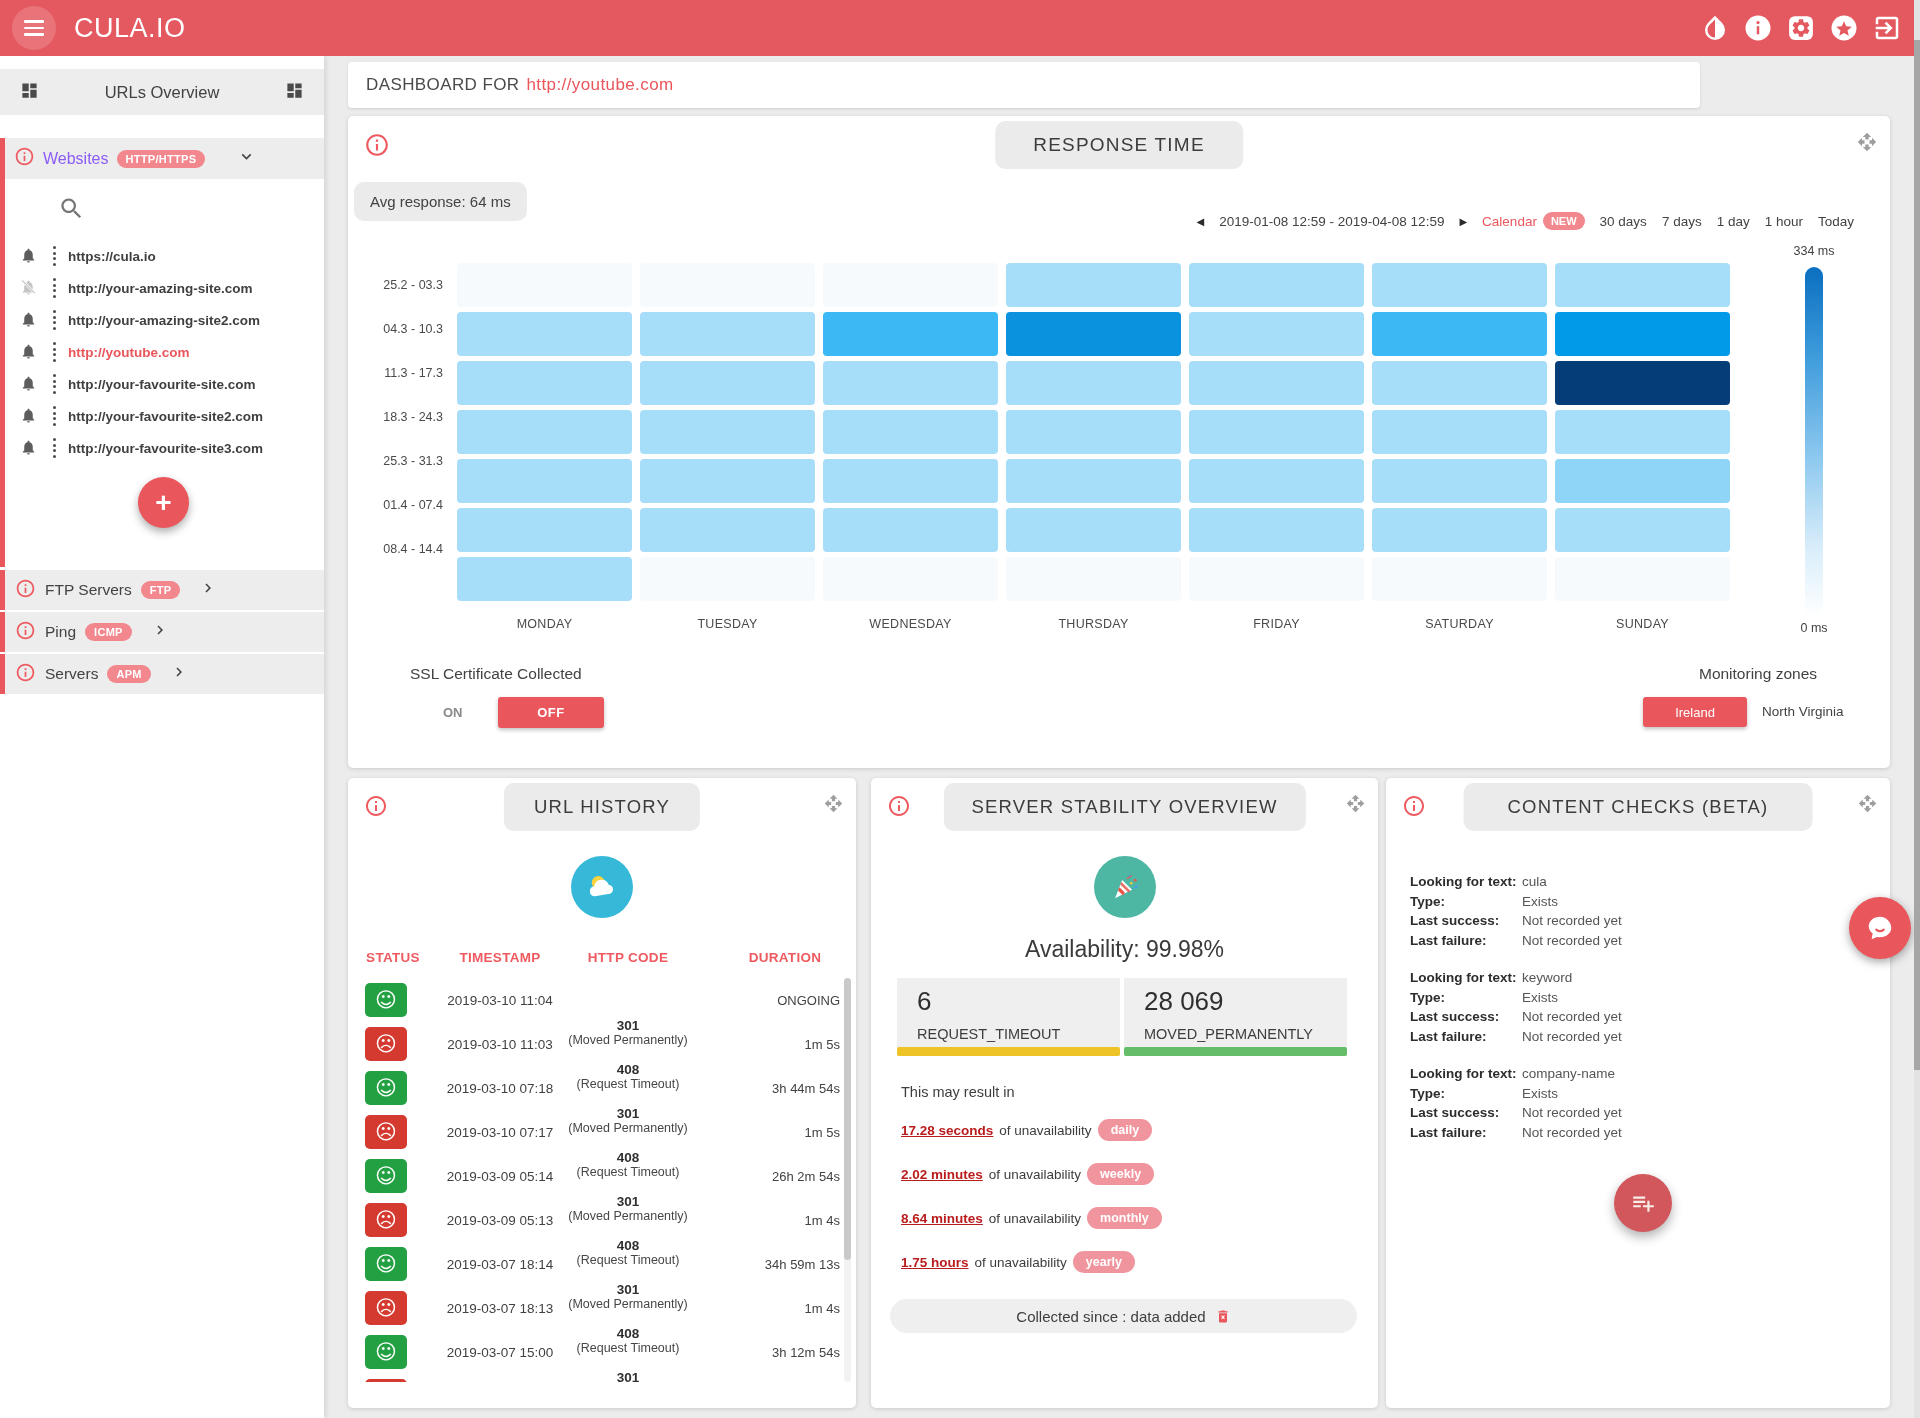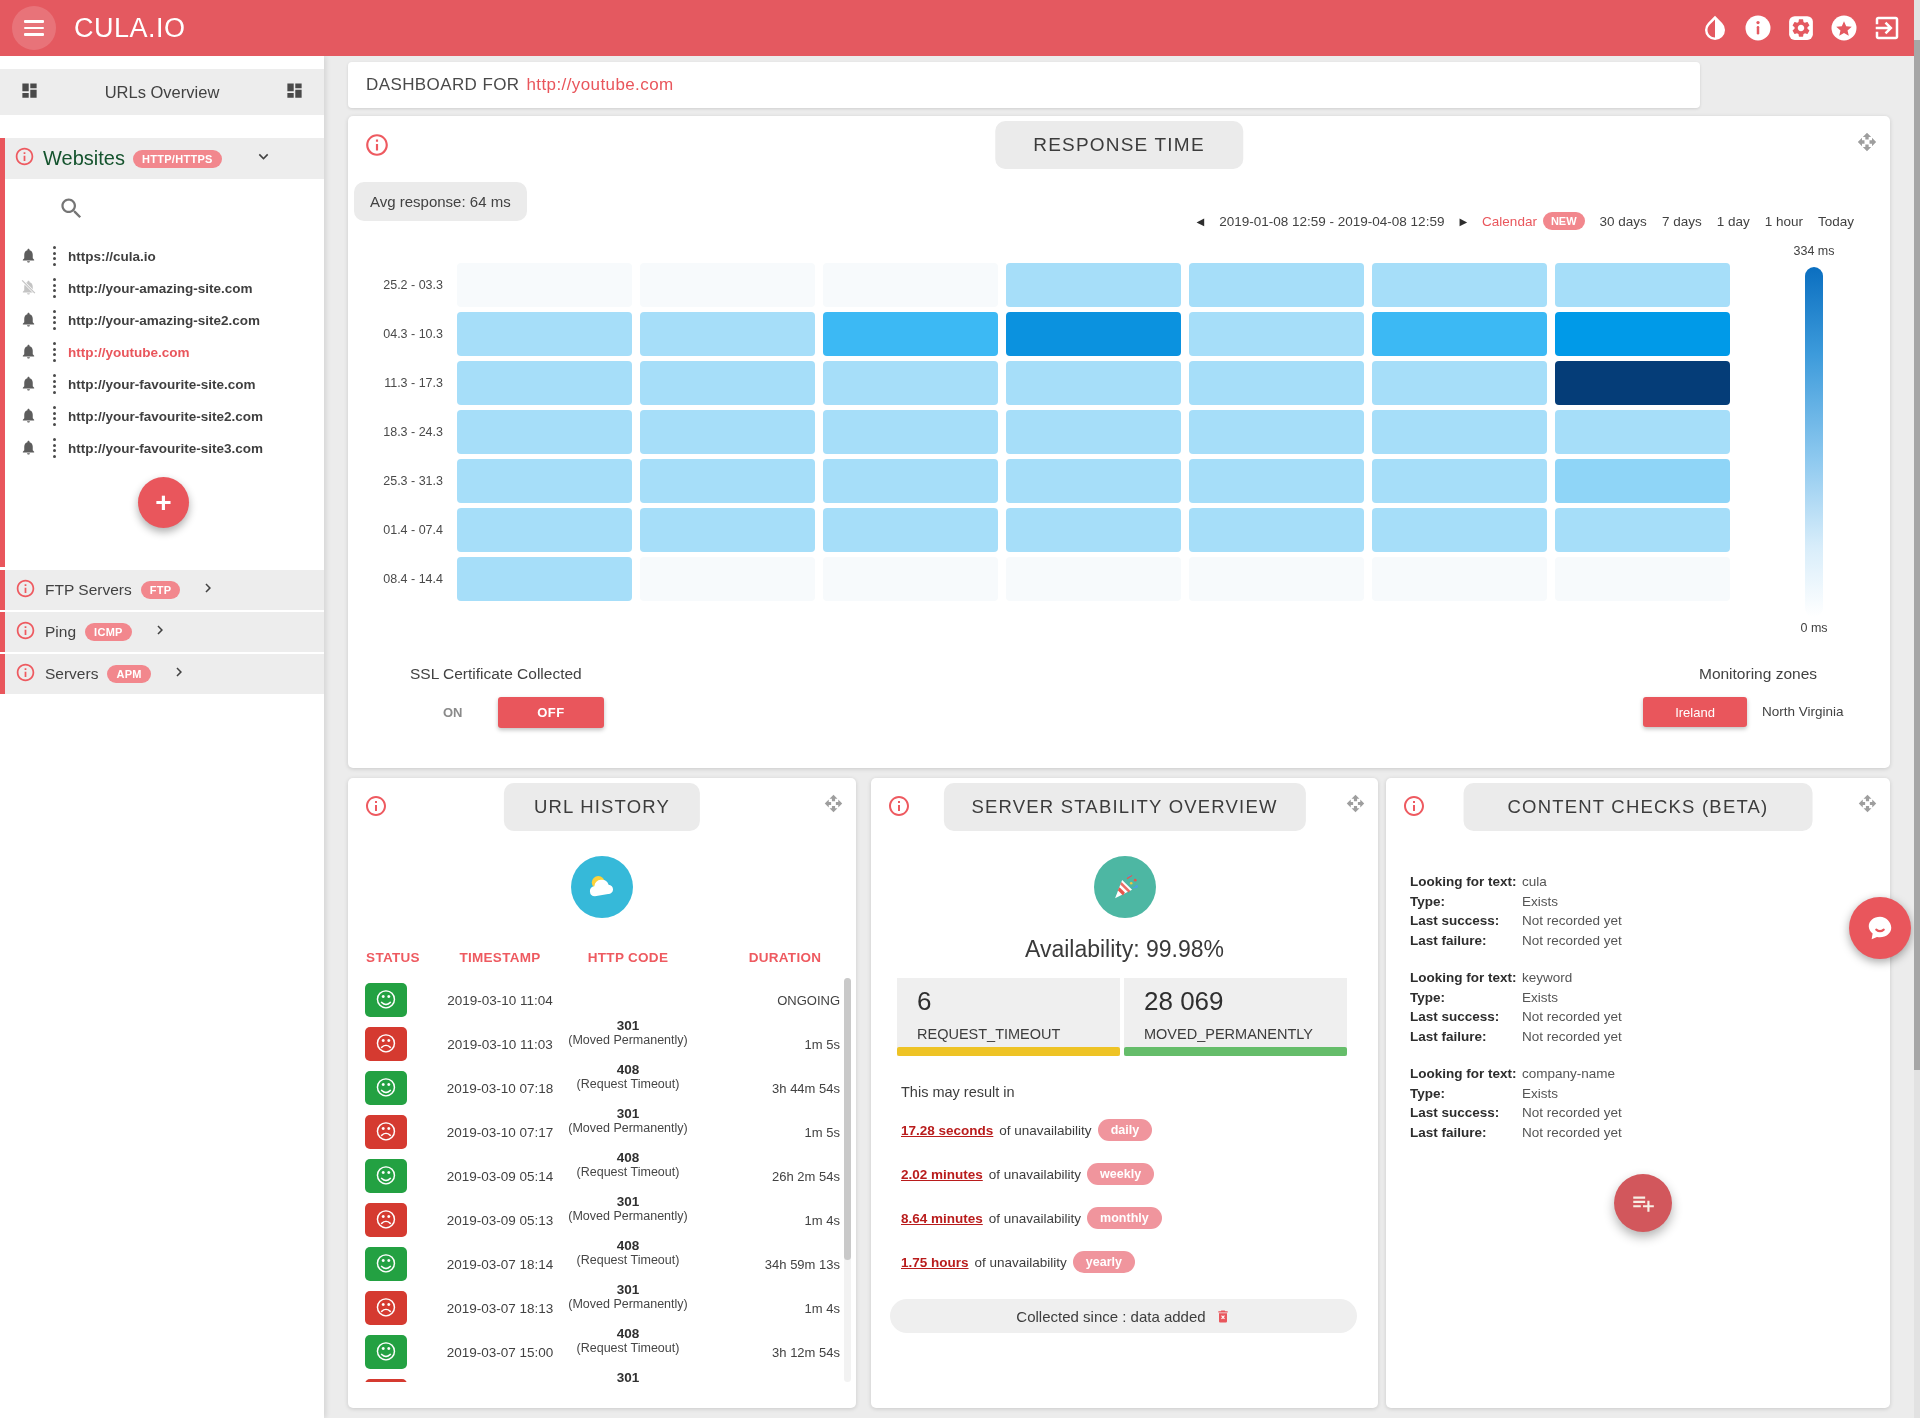--- a/index.html
+++ b/index.html
@@ -12,21 +12,21 @@
   .brand{color:#fff;font-size:27px;margin-left:18px;letter-spacing:.5px;}
   .top-icons{position:absolute;right:18px;top:0;height:56px;display:flex;align-items:center;gap:13px;}
   .top-icons svg{display:block;}
 
   
   .sidebar{position:absolute;top:56px;left:0;width:324px;height:1362px;background:#fff;box-shadow:2px 0 5px rgba(0,0,0,.10);z-index:4;}
   .s-header{position:absolute;top:13px;left:0;width:324px;height:46px;background:#ededed;display:flex;align-items:center;justify-content:space-between;padding:0 20px;box-sizing:border-box;}
   .s-header .s-title{font-size:16.5px;color:#424242;}
   .ws-stripe{position:absolute;left:0;top:82px;width:5px;height:429px;background:#e9565c;}
   .ws-row{position:absolute;top:82px;left:5px;width:319px;height:41px;background:#ededed;display:flex;align-items:center;gap:8px;padding-left:9px;box-sizing:border-box;cursor:pointer;}
-  .ws-row .ws-label{font-size:20px;color:#14532d;}
+  .ws-row .ws-label{font-size:16px;color:#8b5cf6;}
   .badge{background:#f2878d;color:#fff;font-size:11px;font-weight:bold;padding:3px 9px;border-radius:10px;letter-spacing:.3px;}
   .search-btn{position:absolute;top:139px;left:58px;cursor:pointer;}
   .url-list{position:absolute;top:184px;left:0;width:324px;}
   .url-item{height:32px;display:flex;align-items:center;padding-left:20px;cursor:pointer;}
   .url-item .bell{width:18px;height:18px;color:#5d5d5d;flex:0 0 auto;}
   .url-item .bell.muted{color:#c4c4c4;}
   .dots{display:flex;flex-direction:column;gap:2.5px;margin:0 12px 0 15px;cursor:grab;}
   .dots i{display:block;width:3px;height:3px;border-radius:50%;background:#4a4a4a;}
   .url-label{font-size:13.5px;font-weight:bold;color:#3f3f3f;white-space:nowrap;}
   .url-item.selected .url-label{color:#e9565c;}
@@ -46,21 +46,21 @@
   .dash-bar .dash-url{color:#e9565c;margin-left:7px;cursor:pointer;}
 
   
   #response-panel{left:348px;top:116px;width:1542px;height:652px;}
   .avg-pill{position:absolute;top:66px;left:6px;background:#ebebeb;border-radius:10px;padding:11px 16px;font-size:15px;color:#424242;}
   .controls{position:absolute;top:96px;right:36px;display:flex;align-items:center;gap:15px;font-size:13.5px;color:#424242;}
   .controls .arrow{font-size:10px;color:#2d2d2d;cursor:pointer;font-family:"DejaVu Sans",sans-serif;}
   .controls .cal{color:#e9565c;cursor:pointer;}
   .controls .new-badge{background:#f2878d;color:#fff;font-size:11px;font-weight:bold;padding:3px 8px;border-radius:9px;margin-left:-9px;}
   .controls .range-opt{cursor:pointer;}
-  .hm-labels{position:absolute;left:0;top:147px;width:95px;display:grid;grid-template-rows:repeat(7,44px);row-gap:5px;}
+  .hm-labels{position:absolute;left:0;top:147px;width:95px;display:grid;grid-template-rows:repeat(7,44px);}
   .hm-label{display:flex;align-items:center;justify-content:flex-end;font-size:12.5px;color:#4a4a4a;}
   .hm-grid{position:absolute;left:109px;top:147px;display:grid;grid-template-columns:repeat(7,175px);column-gap:8px;grid-auto-rows:44px;row-gap:5px;}
   .hm-cell{border-radius:4px;cursor:pointer;}
   .hm-days{position:absolute;left:109px;top:501px;display:grid;grid-template-columns:repeat(7,175px);column-gap:8px;}
   .hm-day{text-align:center;font-size:12.5px;color:#4a4a4a;letter-spacing:.3px;}
   .scale{position:absolute;left:1457px;top:151px;width:18px;height:350px;border-radius:9px;background:linear-gradient(180deg,#0b6fc0 0%,#3d9bdb 25%,#8ec9ef 55%,#d8edfa 80%,#ffffff 100%);}
   .scale-max,.scale-min{position:absolute;left:1430px;width:72px;text-align:center;font-size:12.5px;color:#424242;}
   .scale-max{top:128px;} .scale-min{top:505px;}
   .ssl-title{position:absolute;left:62px;top:549px;font-size:15.5px;color:#424242;}
   .ssl-on{position:absolute;left:95px;top:589px;font-size:13px;font-weight:bold;color:#8a8a8a;cursor:pointer;}
@@ -386,20 +386,29 @@
         <div class="hm-cell" title="01.4 - 07.4 SATURDAY ~70 ms" style="background: rgb(166, 222, 249);"></div>
         <div class="hm-cell" title="01.4 - 07.4 SUNDAY ~70 ms" style="background: rgb(166, 222, 249);"></div>
         <div class="hm-cell" title="08.4 - 14.4 MONDAY ~70 ms" style="background: rgb(166, 222, 249);"></div>
         <div class="hm-cell" title="08.4 - 14.4 TUESDAY ~5 ms" style="background: rgb(247, 250, 252);"></div>
         <div class="hm-cell" title="08.4 - 14.4 WEDNESDAY ~5 ms" style="background: rgb(247, 250, 252);"></div>
         <div class="hm-cell" title="08.4 - 14.4 THURSDAY ~5 ms" style="background: rgb(247, 250, 252);"></div>
         <div class="hm-cell" title="08.4 - 14.4 FRIDAY ~5 ms" style="background: rgb(247, 250, 252);"></div>
         <div class="hm-cell" title="08.4 - 14.4 SATURDAY ~5 ms" style="background: rgb(247, 250, 252);"></div>
         <div class="hm-cell" title="08.4 - 14.4 SUNDAY ~5 ms" style="background: rgb(247, 250, 252);"></div>
       </div>
+    <div class="hm-days" id="hm-days">
+        <div class="hm-day">MONDAY</div>
+        <div class="hm-day">TUESDAY</div>
+        <div class="hm-day">WEDNESDAY</div>
+        <div class="hm-day">THURSDAY</div>
+        <div class="hm-day">FRIDAY</div>
+        <div class="hm-day">SATURDAY</div>
+        <div class="hm-day">SUNDAY</div>
+      </div>
 
     <div class="scale"></div>
     <div class="scale-max">334 ms</div>
     <div class="scale-min">0 ms</div>
 
     <div class="ssl-title">SSL Certificate Collected</div>
     <div class="ssl-on">ON</div>
     <div class="ssl-off">OFF</div>
 
     <div class="zones-title">Monitoring zones</div>

